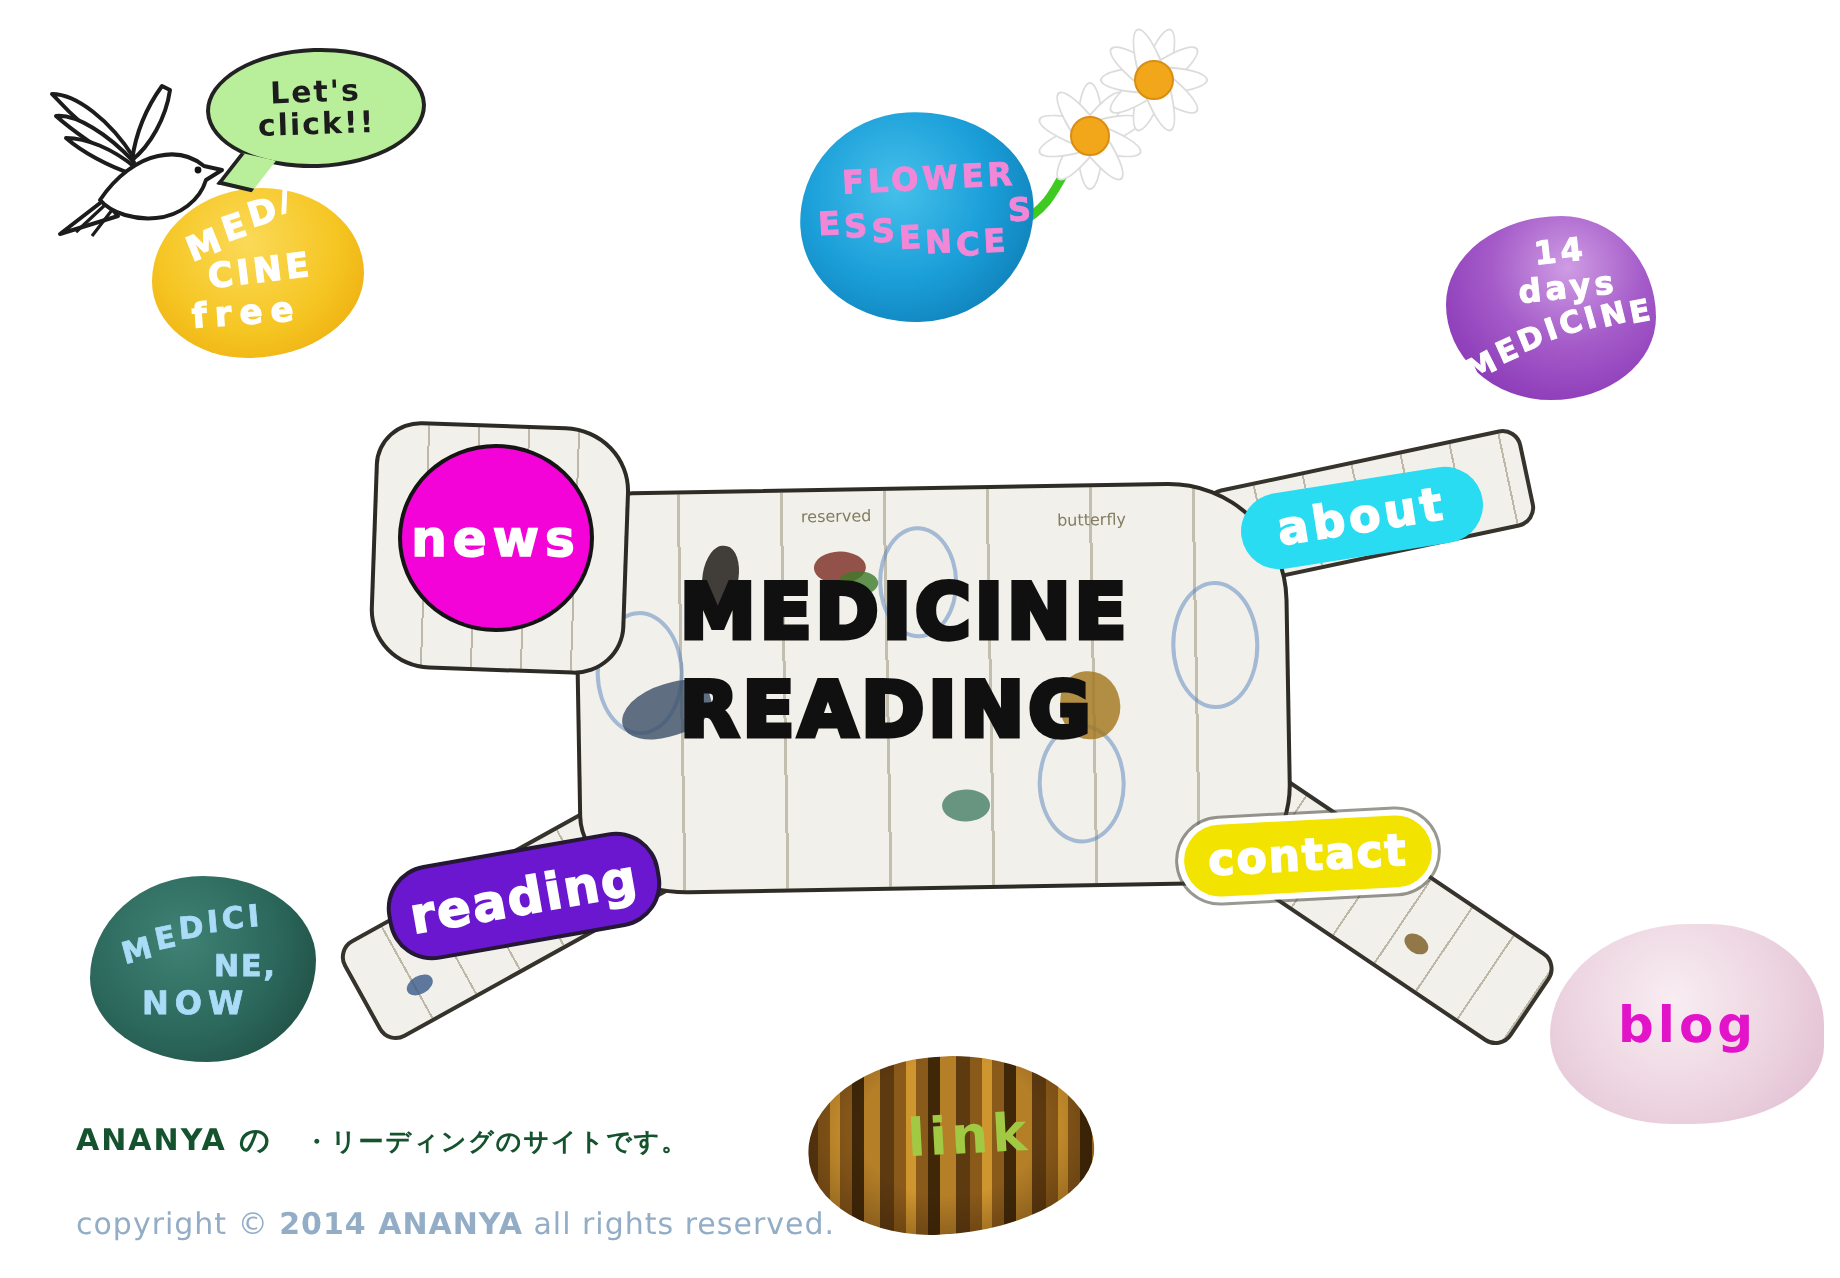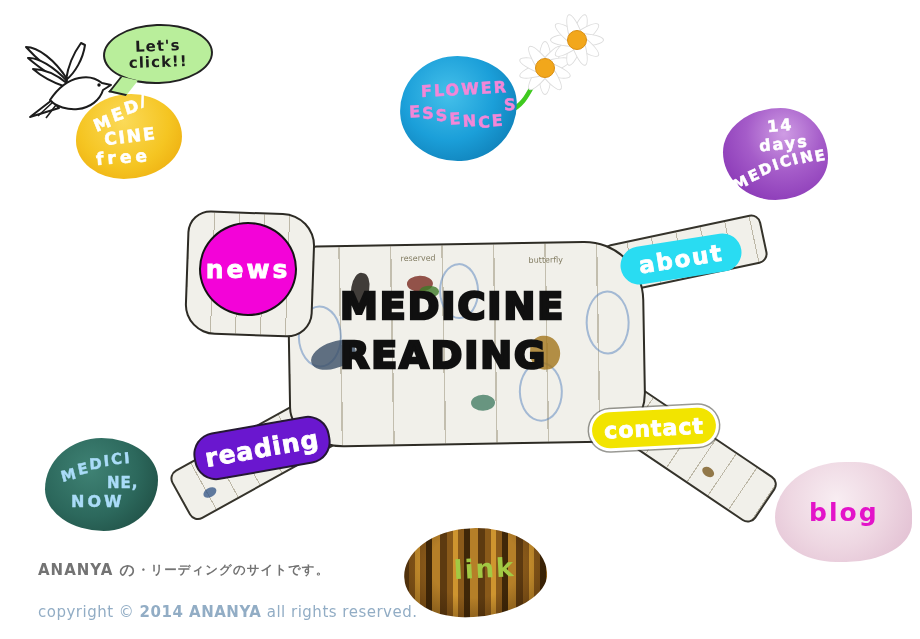--- a/index.html
+++ b/index.html
@@ -130,21 +130,21 @@
   .pill-about{left:620px;top:240px;width:122px;height:38px;border-radius:19px;background:#29dcf2;transform:rotate(-9deg);}
   .pill-about span{font-size:23px;letter-spacing:2px;}
   .pill-contact{left:592px;top:410px;width:124px;height:36px;border-radius:18px;background:#f2e400;transform:rotate(-3deg);
       box-shadow:0 0 0 3px #fff,0 0 0 4.5px rgba(70,70,60,.55);}
   .pill-contact span{font-size:22px;letter-spacing:1px;}
   .pill-reading{left:193px;top:424px;width:134px;height:44px;border-radius:22px;background:#6a17cf;
       border:2px solid rgba(25,25,25,.85);transform:rotate(-10deg);}
   .pill-reading span{font-size:25px;letter-spacing:1px;}
 
   
-  .desc{left:38px;top:561px;display:flex;align-items:center;gap:1px;color:#737373;z-index:5;}
+  .desc{left:38px;top:561px;display:flex;align-items:flex-end;gap:16px;color:#14532d;z-index:5;}
   .desc .owner{font-size:15px;font-weight:bold;letter-spacing:1px;}
   .desc .stack{font-size:11.5px;font-weight:bold;line-height:1.45;letter-spacing:1px;}
   .desc .suffix{font-size:12.5px;font-weight:bold;letter-spacing:1px;}
   .copyright{left:38px;top:603px;font-size:15px;color:#92adc5;letter-spacing:0.5px;z-index:5;}
   .copyright b{font-weight:bold;}
 
   .dove{left:22px;top:38px;z-index:4;}
 </style>
 </head>
 <body>

